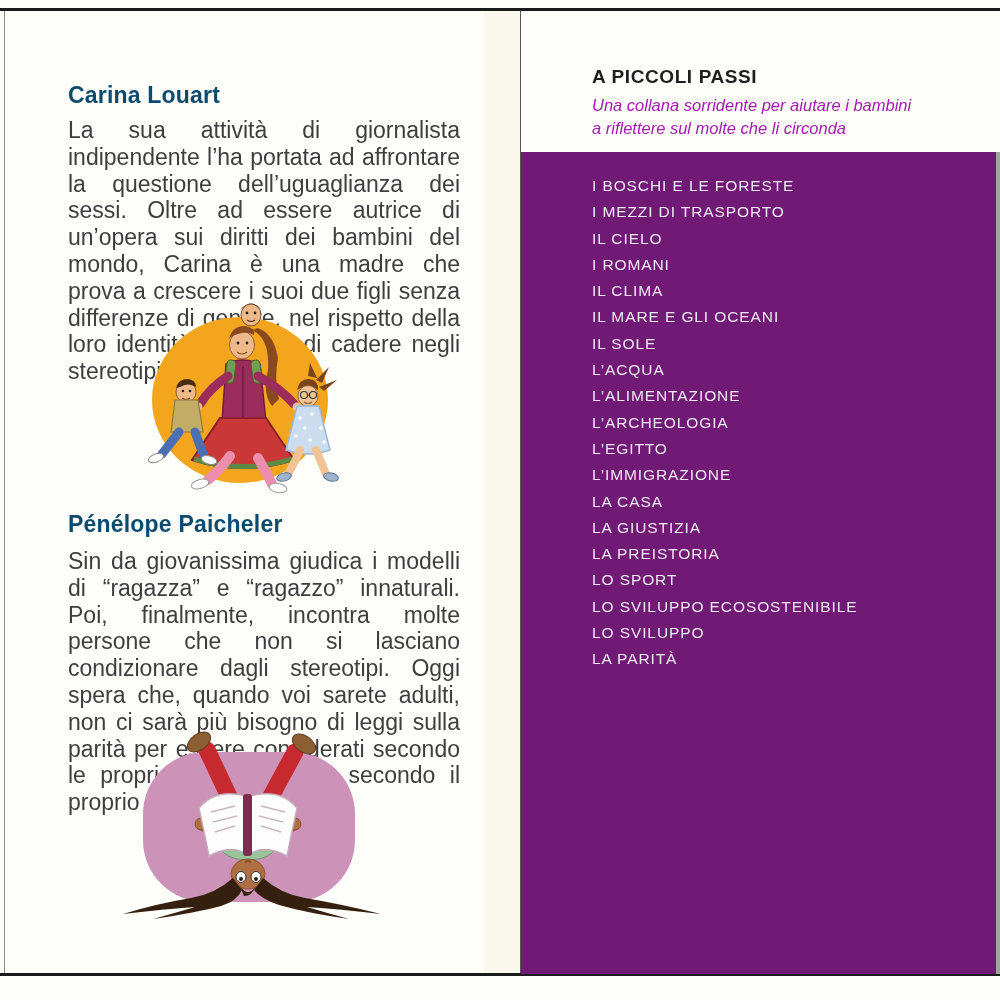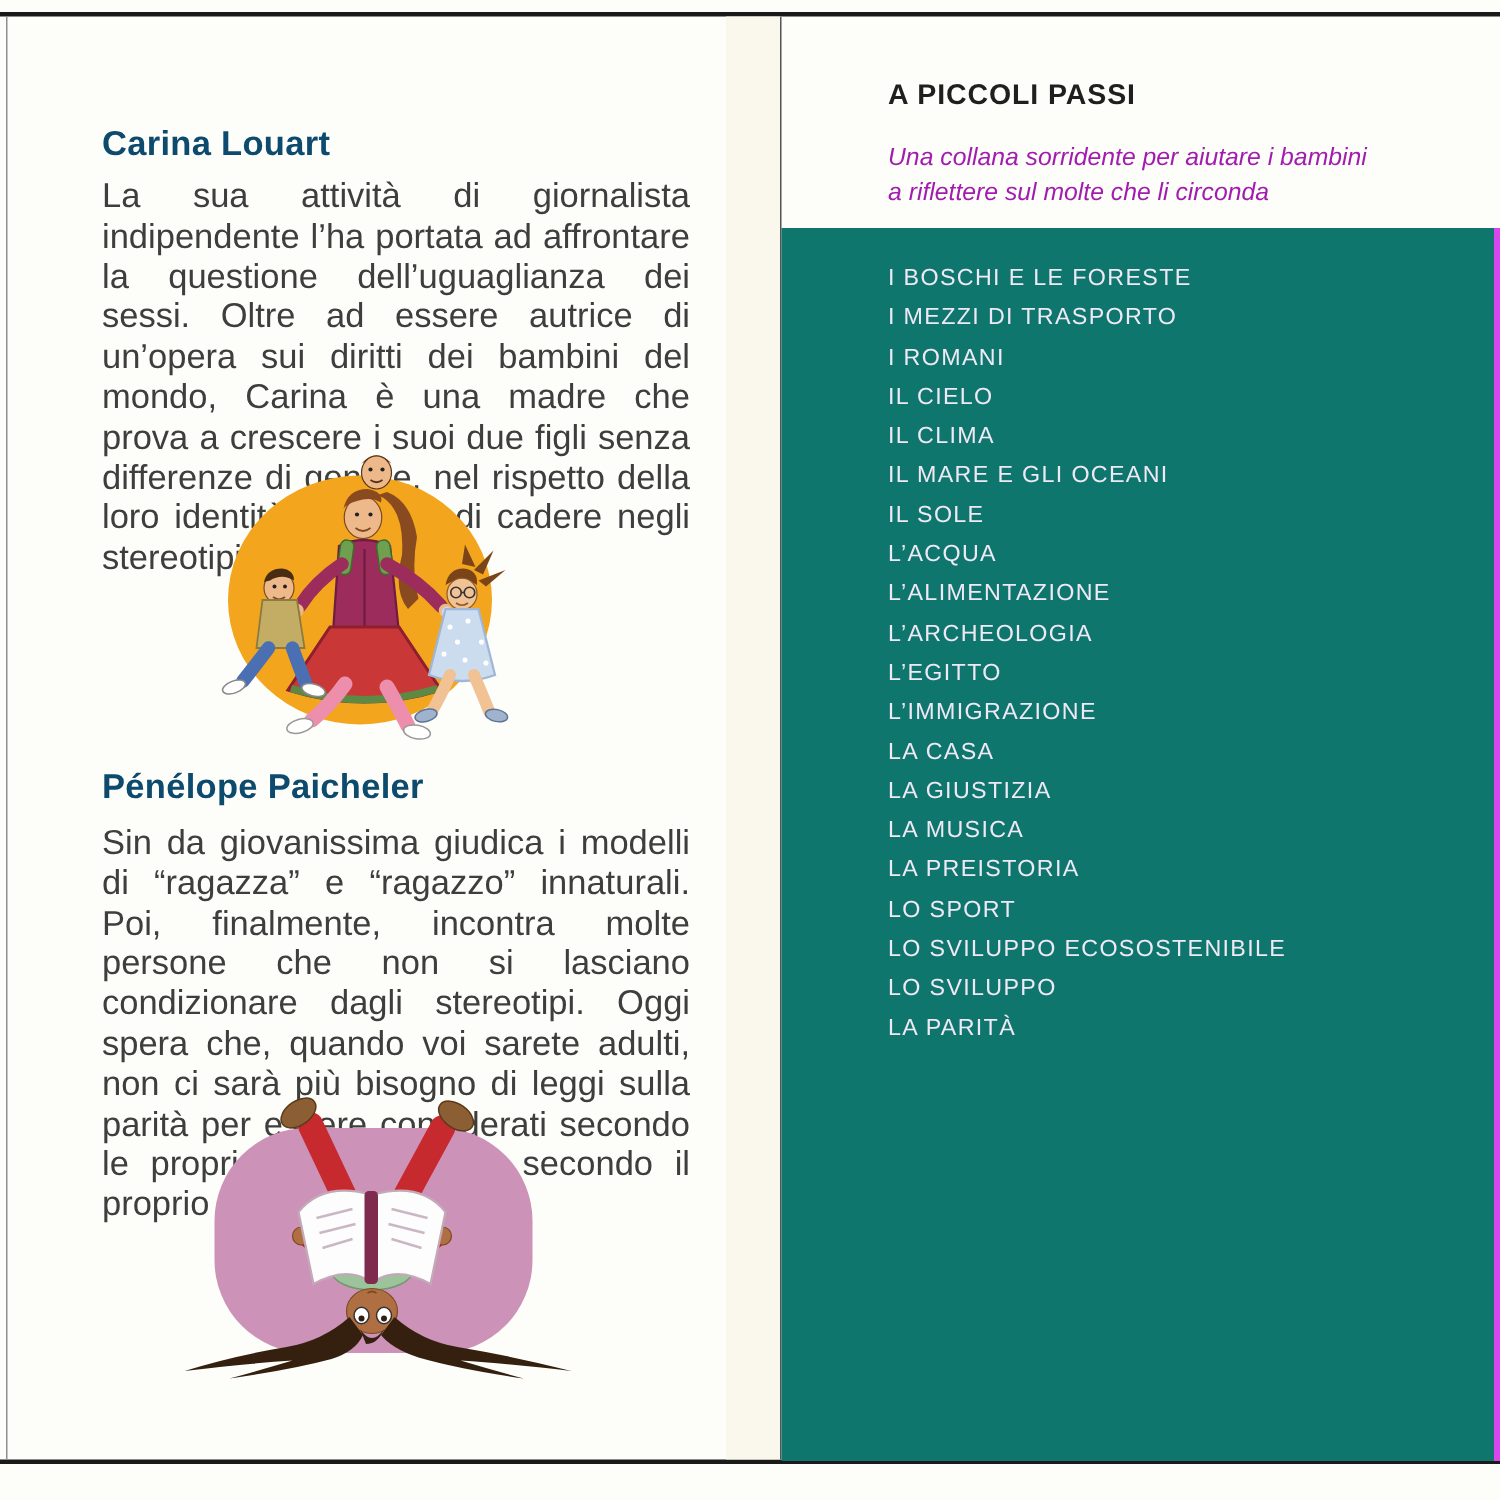--- a/index.html
+++ b/index.html
@@ -27,30 +27,30 @@
     font-size:23px; line-height:26.8px; color:#3e3e3e;
     text-align:justify; margin:0;
   }
   #author1-bio { top:117px; }
   #author2-bio { top:548px; }
   .illustration { position:absolute; }
   #illustration-family { left:100px; top:288px; }
   #illustration-reader { left:95px; top:726px; }
   
   #series-title {
-    position:absolute; left:592px; top:53px;
+    position:absolute; left:592px; top:66px;
     font-size:19px; font-weight:bold; color:#1f1f1f; letter-spacing:0.6px;
   }
   #series-subtitle {
     position:absolute; left:592px; top:94px;
     font-size:16.5px; font-style:italic; color:#a21caf; line-height:23px;
   }
   #purple-panel {
     position:absolute; left:521px; top:152px; width:479px; height:822px;
-    background:#0f766e; border-right:4px solid #d946ef; box-sizing:border-box;
+    background:#701a75; border-right:4px solid #a3a3a3; box-sizing:border-box;
   }
   #series-titles-list { position:absolute; left:71px; top:21px; }
   .title-item {
     font-size:15.5px; letter-spacing:0.9px; color:#efe9f6;
     height:26.3px; line-height:26.3px; white-space:nowrap;
   }
 </style>
 </head>
 <body>
 
@@ -182,33 +182,32 @@
   <div id="series-title">A PICCOLI PASSI</div>
   <div id="series-subtitle">
     <div>Una collana sorridente per aiutare i bambini</div>
     <div>a riflettere sul molte che li circonda</div>
   </div>
 
   <div id="purple-panel">
     <div id="series-titles-list">
         <div class="title-item">I BOSCHI E LE FORESTE</div>
         <div class="title-item">I MEZZI DI TRASPORTO</div>
+        <div class="title-item">IL CIELO</div>
         <div class="title-item">I ROMANI</div>
-        <div class="title-item">IL CIELO</div>
         <div class="title-item">IL CLIMA</div>
         <div class="title-item">IL MARE E GLI OCEANI</div>
         <div class="title-item">IL SOLE</div>
         <div class="title-item">L’ACQUA</div>
         <div class="title-item">L’ALIMENTAZIONE</div>
         <div class="title-item">L’ARCHEOLOGIA</div>
         <div class="title-item">L’EGITTO</div>
         <div class="title-item">L’IMMIGRAZIONE</div>
         <div class="title-item">LA CASA</div>
         <div class="title-item">LA GIUSTIZIA</div>
-        <div class="title-item">LA MUSICA</div>
         <div class="title-item">LA PREISTORIA</div>
         <div class="title-item">LO SPORT</div>
         <div class="title-item">LO SVILUPPO ECOSOSTENIBILE</div>
         <div class="title-item">LO SVILUPPO</div>
         <div class="title-item">LA PARITÀ</div>
       </div>
   </div>
 
 </div>
 

